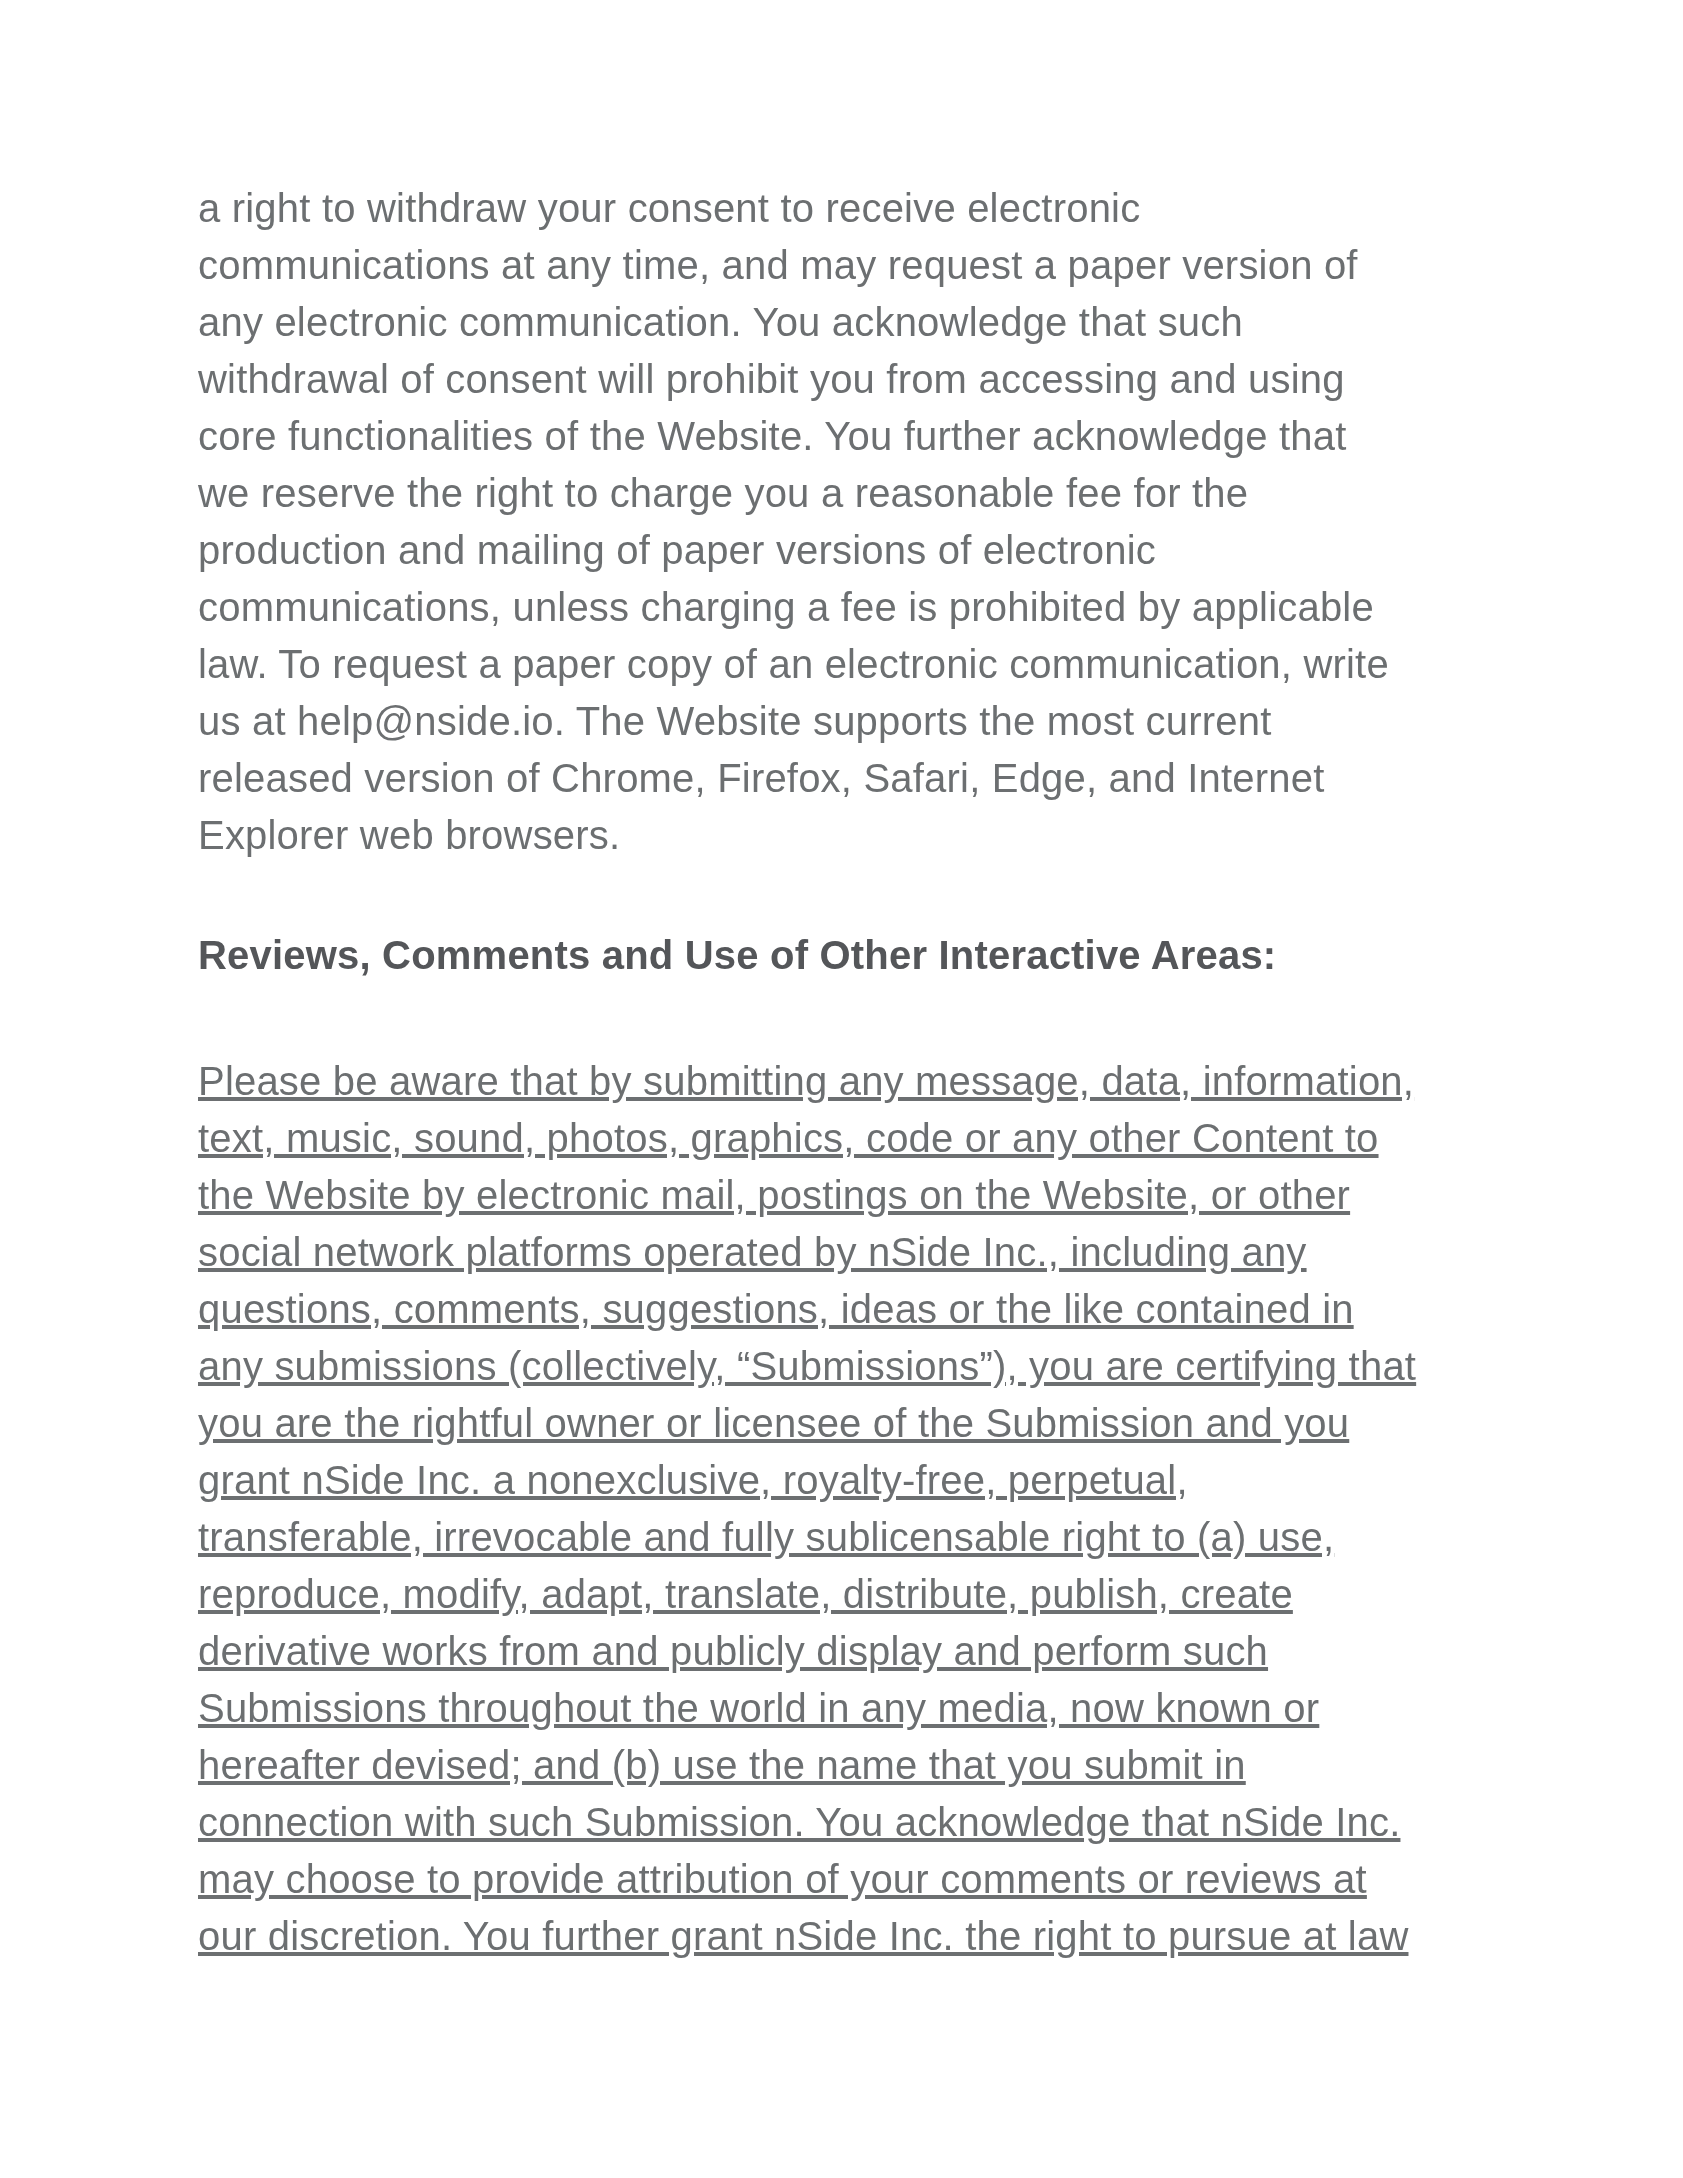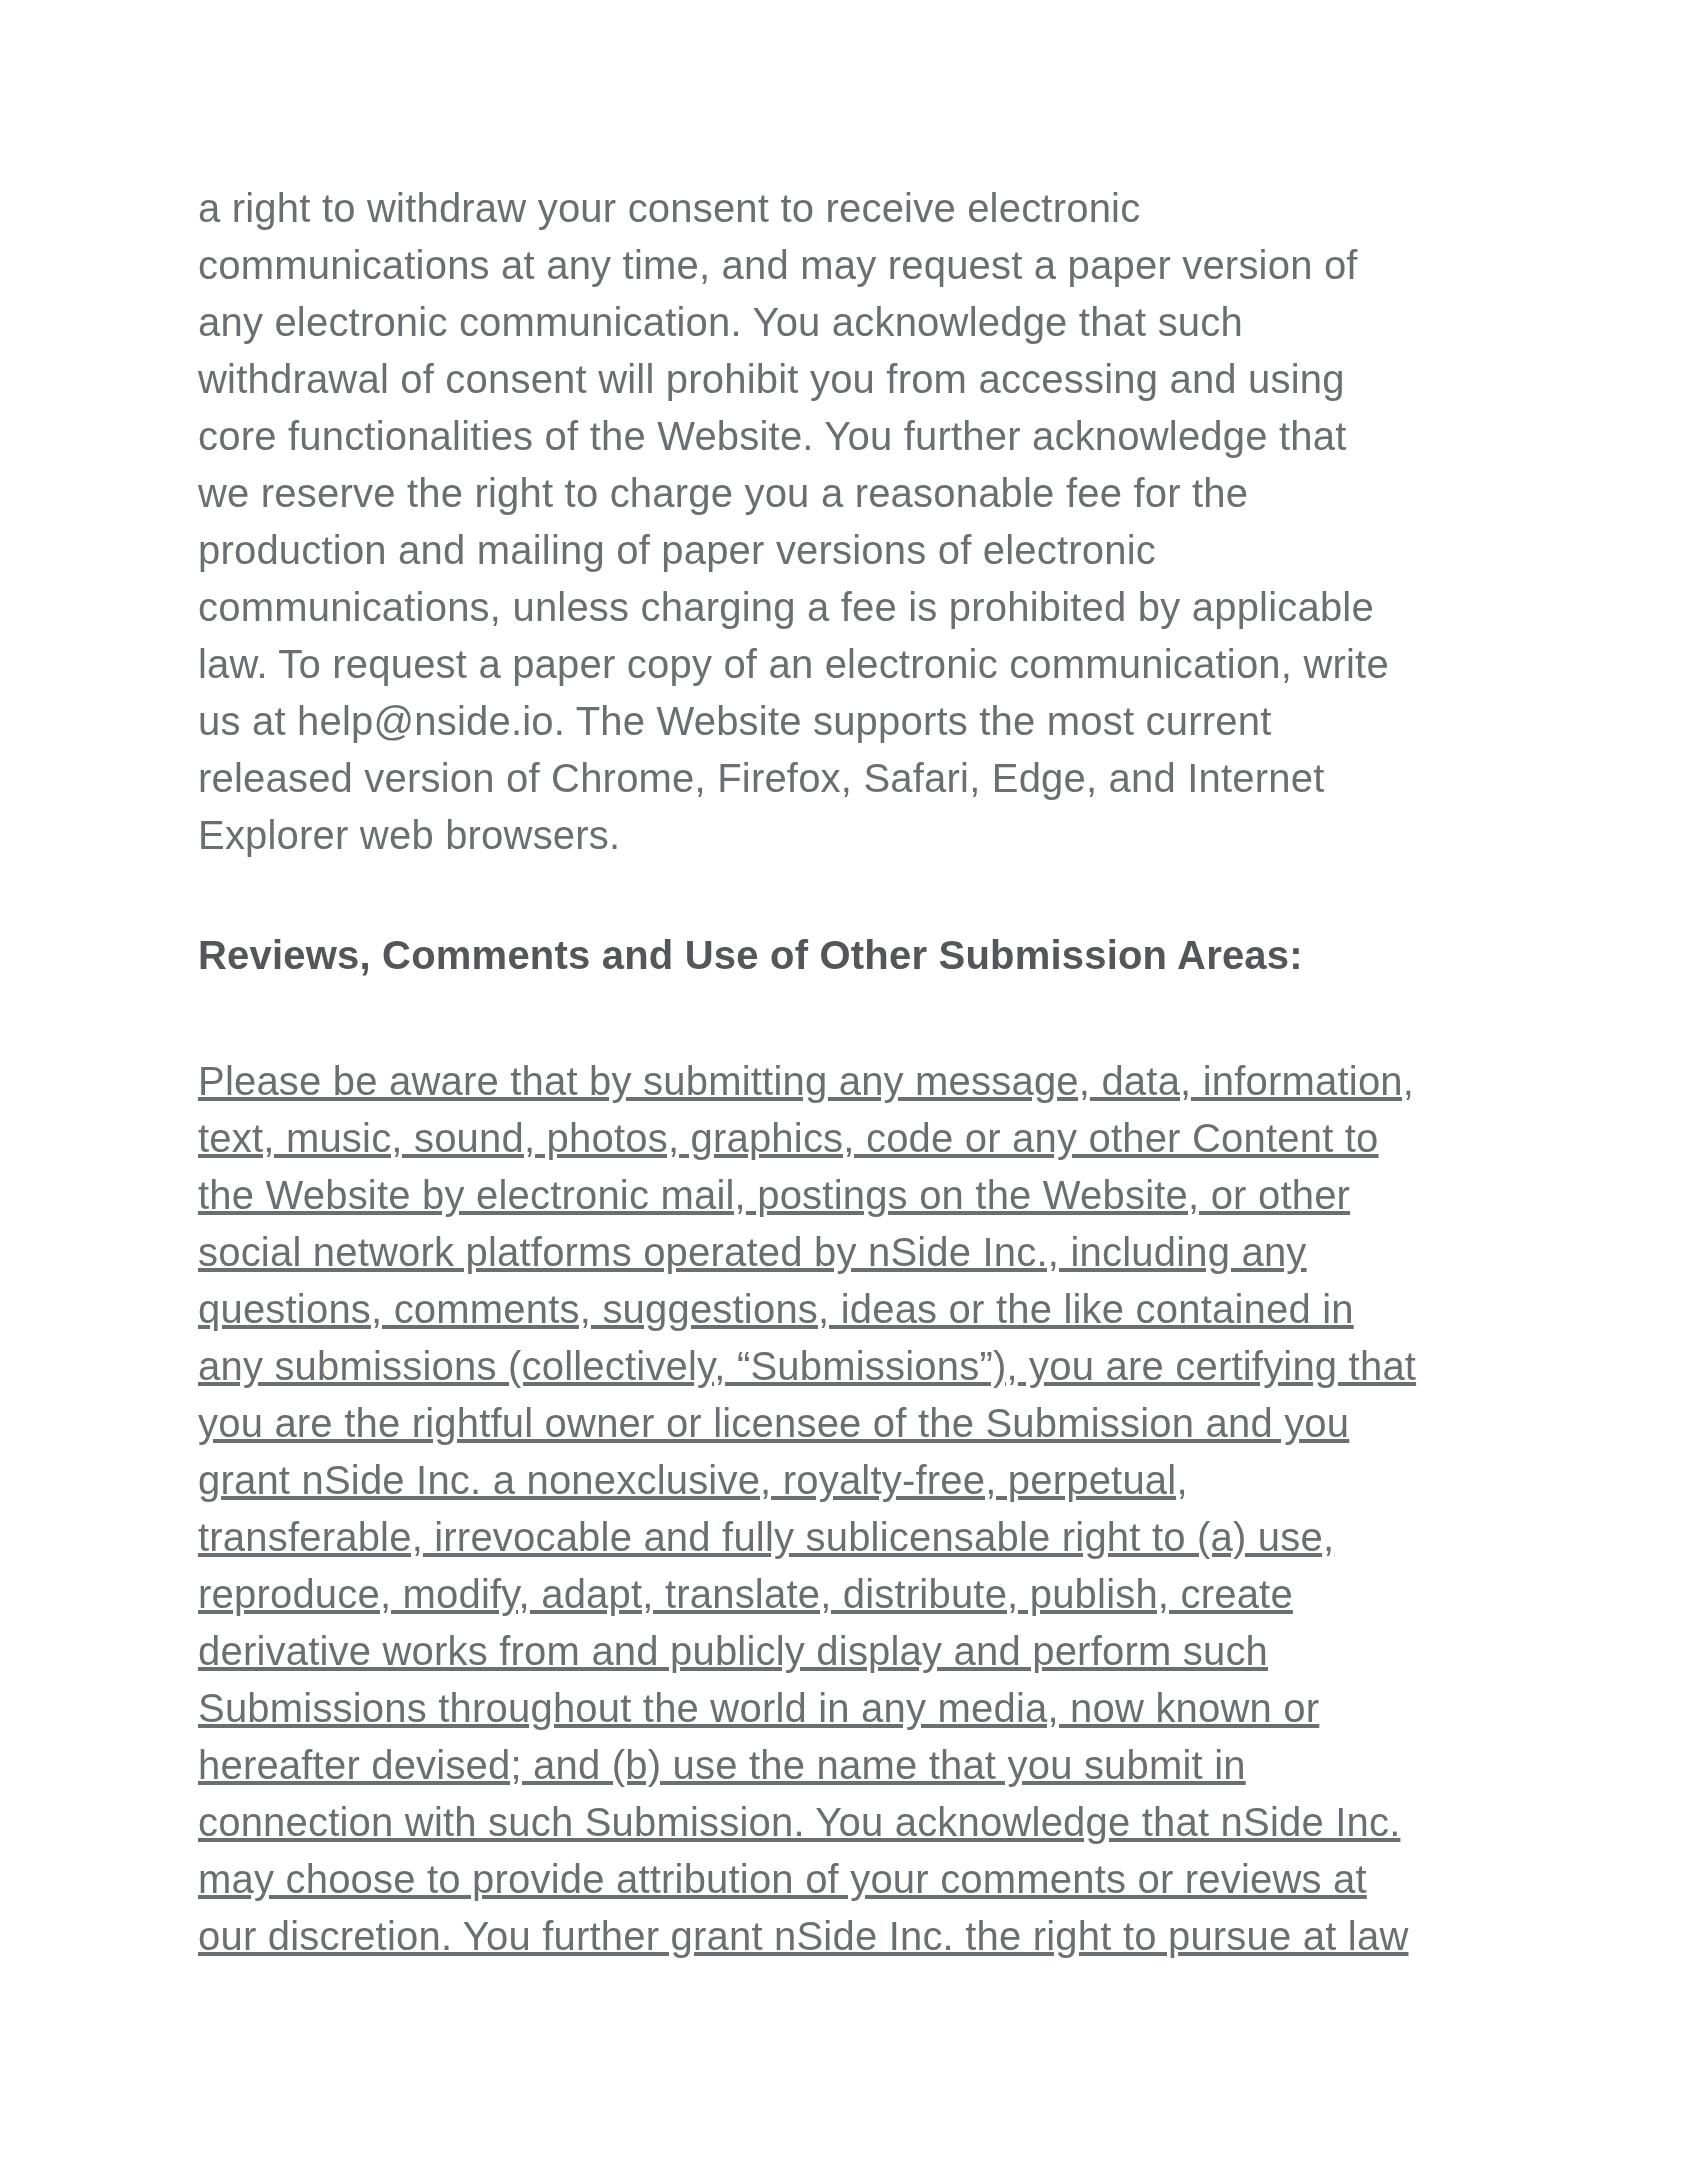--- a/index.html
+++ b/index.html
@@ -62,21 +62,21 @@
 withdrawal of consent will prohibit you from accessing and using
 core functionalities of the Website. You further acknowledge that
 we reserve the right to charge you a reasonable fee for the
 production and mailing of paper versions of electronic
 communications, unless charging a fee is prohibited by applicable
 law. To request a paper copy of an electronic communication, write
 us at help@nside.io. The Website supports the most current
 released version of Chrome, Firefox, Safari, Edge, and Internet
 Explorer web browsers.</p>
 
-    <h2 class="section-heading">Reviews, Comments and Use of Other Submission Areas:</h2>
+    <h2 class="section-heading">Reviews, Comments and Use of Other Interactive Areas:</h2>
 
     <p class="body-par second">Please be aware that by submitting any message, data, information,
 text, music, sound, photos, graphics, code or any other Content to
 the Website by electronic mail, postings on the Website, or other
 social network platforms operated by nSide Inc., including any
 questions, comments, suggestions, ideas or the like contained in
 any submissions (collectively, “Submissions”), you are certifying that
 you are the rightful owner or licensee of the Submission and you
 grant nSide Inc. a nonexclusive, royalty-free, perpetual,
 transferable, irrevocable and fully sublicensable right to (a) use,

